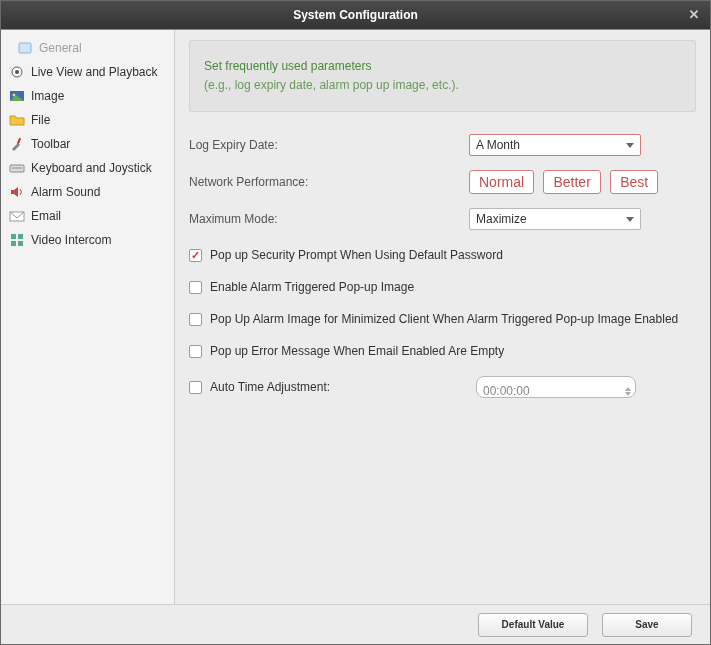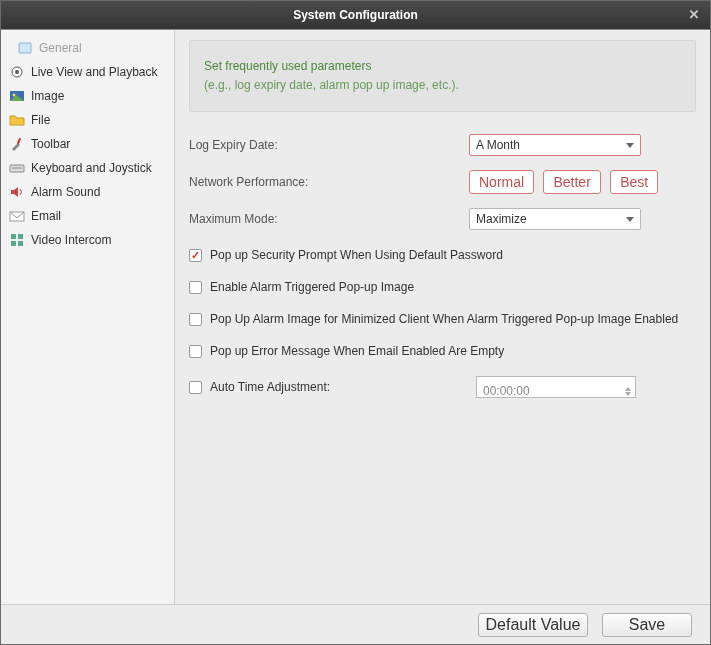--- a/index.html
+++ b/index.html
@@ -18,27 +18,27 @@
   .form { margin-top:22px; display:flex; flex-direction:column; gap:18px; }
   .row { display:flex; align-items:center; }
   .label { width:280px; color:#555;}
   .select { width:172px; height:22px; border:1px solid #d57a7a; background:#fff; display:flex; align-items:center; justify-content:space-between; padding:4px 6px; cursor:pointer; border-radius:2px;}
   .select.grey { border-color:#b8b8b8; }
   .chev { width:0;height:0;border-left:4px solid transparent;border-right:4px solid transparent;border-top:5px solid #666;}
   .segbtn { border:1px solid #d57a7a; color:#c05050; background:#fff; padding:3px 9px; border-radius:3px; cursor:pointer; margin-right:6px; font-size:14px;}
   .check-row { display:flex; align-items:center; gap:8px; padding-left:0;}
   .cb { width:13px; height:13px; border:1px solid #999; background:#fff; border-radius:2px; display:flex; align-items:center; justify-content:center; cursor:pointer; flex:0 0 13px;}
   .cb.checked::after { content:"✓"; color:#d23b3b; font-size:11px; font-weight:bold; line-height:1;}
-  .spinner { width:160px; height:22px; border:1px solid #b8b8b8; background:#fff; display:flex; align-items:center; padding:8px 4px 0 6px; border-radius:0; justify-content:space-between; color:#888;}
+  .spinner { width:160px; height:22px; border:1px solid #b8b8b8; background:#fff; display:flex; align-items:center; padding:8px 4px 0 6px; border-radius:8px; justify-content:space-between; color:#888;}
   .spin-arrows { display:flex; flex-direction:column; gap:1px;}
   .sa { width:0;height:0;border-left:3px solid transparent;border-right:3px solid transparent; cursor:pointer;}
   .sa.up { border-bottom:4px solid #aaa;}
   .sa.down { border-top:4px solid #aaa;}
   .footer { height:40px; border-top:1px solid #cfcfcf; background:#ececec; display:flex; align-items:center; justify-content:flex-end; padding:0 18px; gap:14px;}
-  .btn { min-width:110px; height:24px; border:1px solid #b0b0b0; background:linear-gradient(#fdfdfd,#e9e9e9); border-radius:3px; cursor:pointer; display:flex; align-items:center; justify-content:center; font-size:16px; color:#333;}
+  .btn { min-width:110px; height:24px; border:1px solid #b0b0b0; background:linear-gradient(#fdfdfd,#e9e9e9); border-radius:3px; cursor:pointer; display:flex; align-items:center; justify-content:center; font-size:10px; color:#333;font-weight:bold;}
 </style>
 </head>
 <body>
 
 <div class="window">
   <div class="titlebar">
     <span>System Configuration</span>
     <div class="close">✕</div>
   </div>
   <div class="body">

